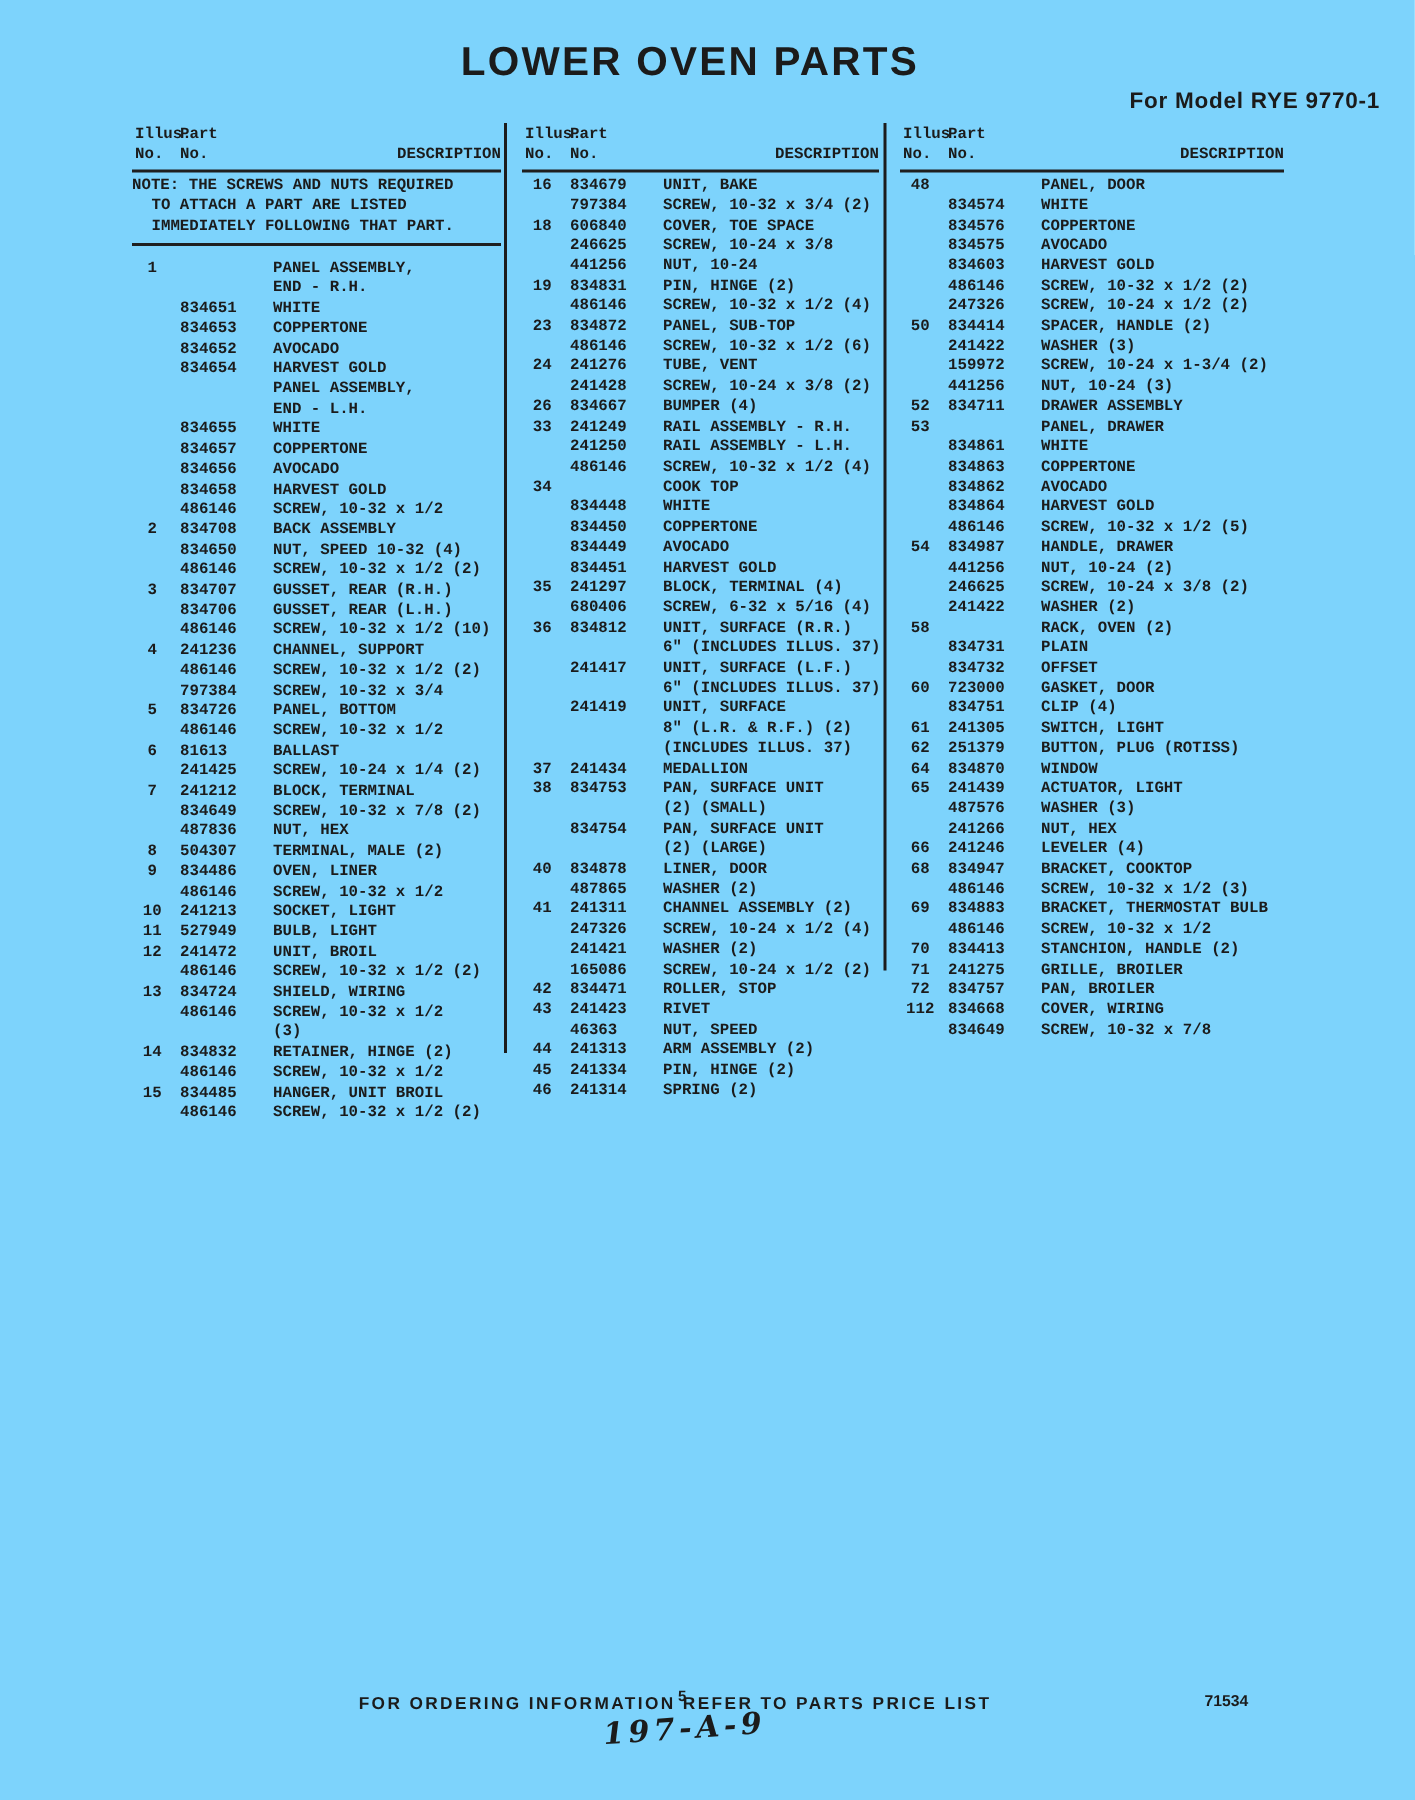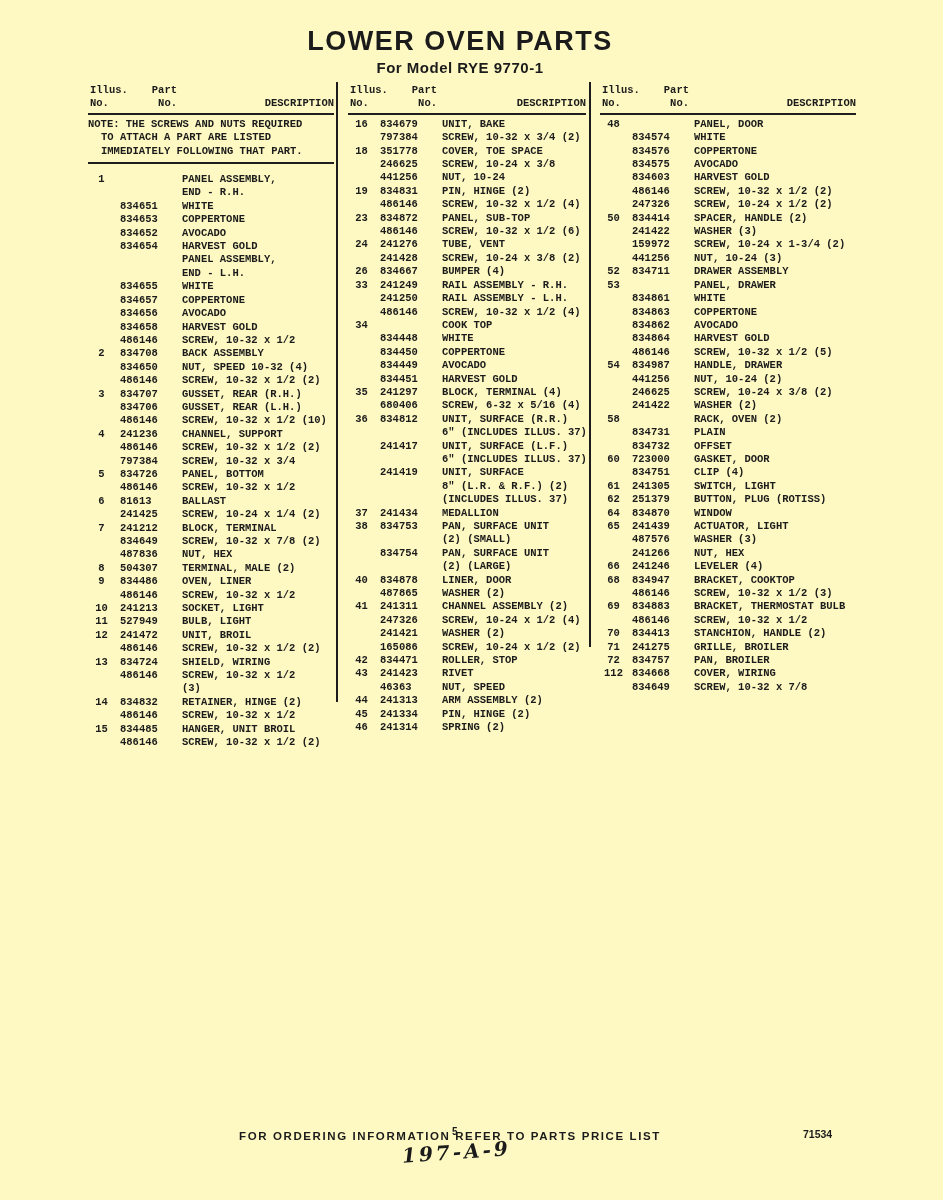--- a/index.html
+++ b/index.html
@@ -4,42 +4,42 @@
 <style>
   html,body { margin:0; padding:0; }
   body {
     width:943px; height:1200px;
     background:#ffffff;
     font-family:"Liberation Sans", sans-serif;
     color:#1b1b1b;
     position:relative;
     overflow:hidden;
   }
-  .page { position:absolute; inset:0; background:#fef9c3; }
+  .page { position:absolute; inset:0; background:#7dd3fc; }
 
   .title {
     position:absolute; top:26px; left:0; width:920px;
     text-align:center;
     font-size:27px; font-weight:bold; letter-spacing:1.5px;
   }
   .subtitle {
     position:absolute; top:59px; left:0; width:920px;
-    text-align:center;
+    text-align:right;
     font-size:15px; font-weight:bold; letter-spacing:0.5px;
   }
 
   .col { position:absolute; top:84px; font-size:10.5px; font-weight:bold; line-height:13.4px;font-family:Liberation Mono, monospace; }
   #col-0 { left:88px;  width:246px; }
   #col-1 { left:348px; width:238px; }
   #col-2 { left:600px; width:256px; }
 
   .hrow, .row { display:grid; grid-template-columns:27px 57px 1fr; column-gap:5px; }
   .hrow span { white-space:nowrap; }
   .h-illus { text-align:left; padding-left:2px; }
-  .h-part  { text-align:right; }
+  .h-part  { text-align:left; }
   .h-desc  { text-align:right; }
   .header-rule { border-bottom:2px solid #1f1f1f; margin-top:2px; margin-bottom:3px; }
 
   .note { margin-top:2px; }
   .note div { white-space:nowrap; }
   .note .indent { padding-left:13px; }
   .note-rule { border-bottom:2px solid #1f1f1f; margin:4px 0 9px 0; }
 
   .c-illus { text-align:center; }
   .c-part  { text-align:left; }
@@ -318,21 +318,21 @@
         <span class="c-part">834679</span>
         <span class="c-desc">UNIT, BAKE</span>
       </div>
       <div class="row">
         <span class="c-illus"></span>
         <span class="c-part">797384</span>
         <span class="c-desc">SCREW, 10-32 x 3/4 (2)</span>
       </div>
       <div class="row">
         <span class="c-illus">18</span>
-        <span class="c-part">351778</span>
+        <span class="c-part">606840</span>
         <span class="c-desc">COVER, TOE SPACE</span>
       </div>
       <div class="row">
         <span class="c-illus"></span>
         <span class="c-part">246625</span>
         <span class="c-desc">SCREW, 10-24 x 3/8</span>
       </div>
       <div class="row">
         <span class="c-illus"></span>
         <span class="c-part">441256</span>

